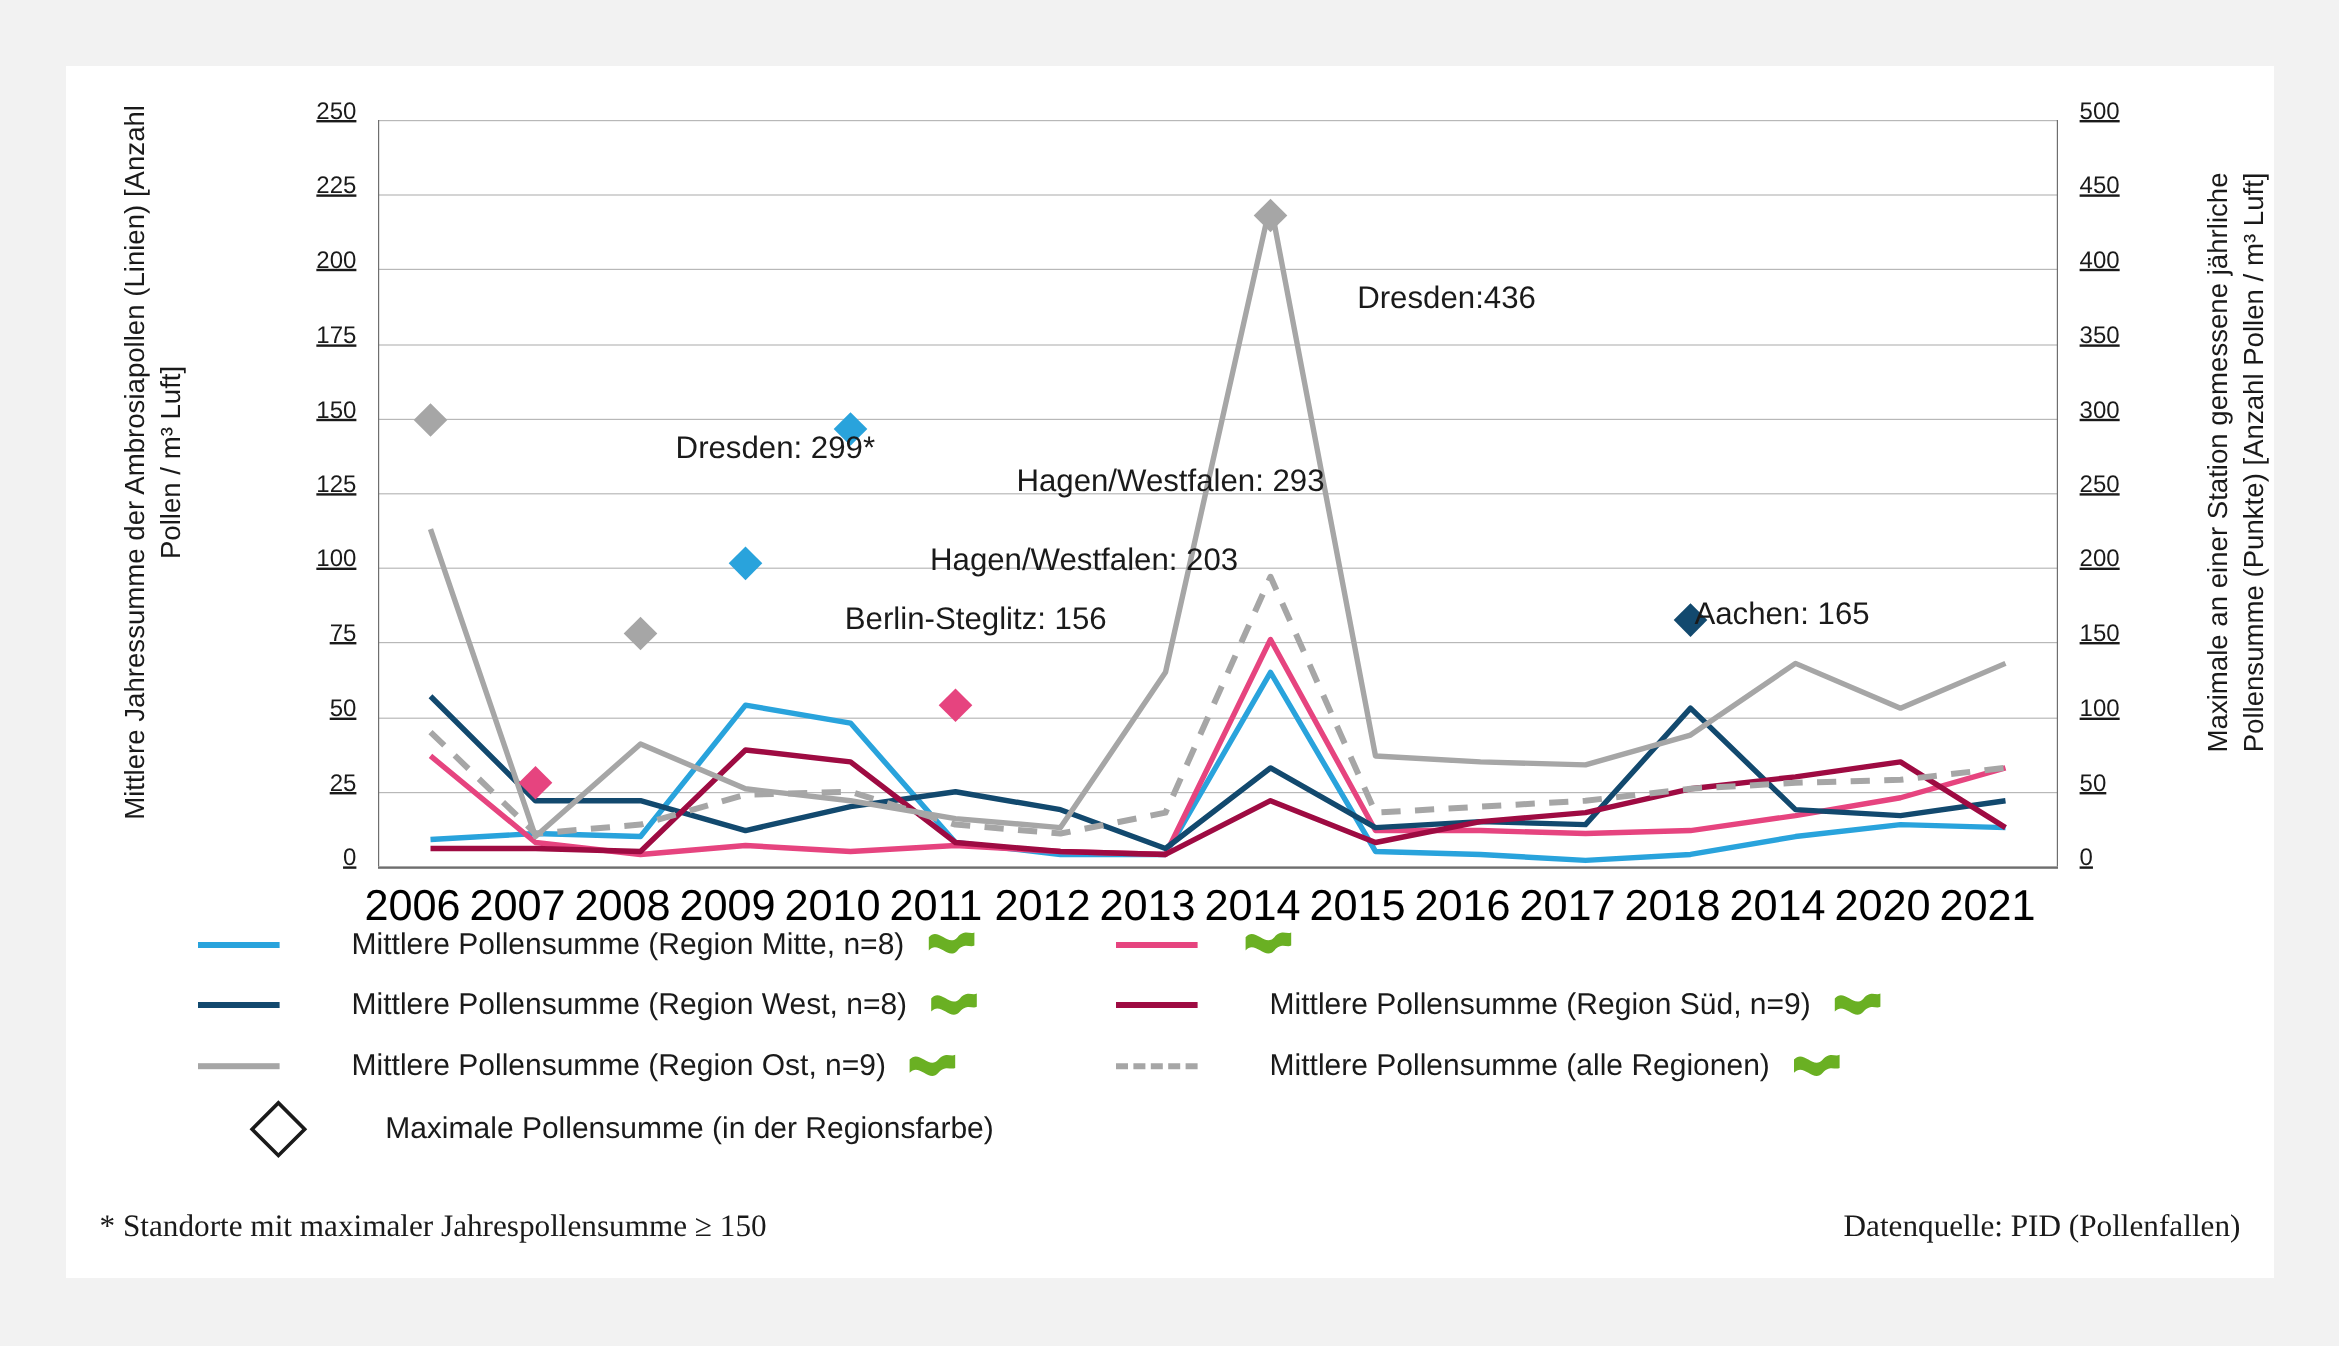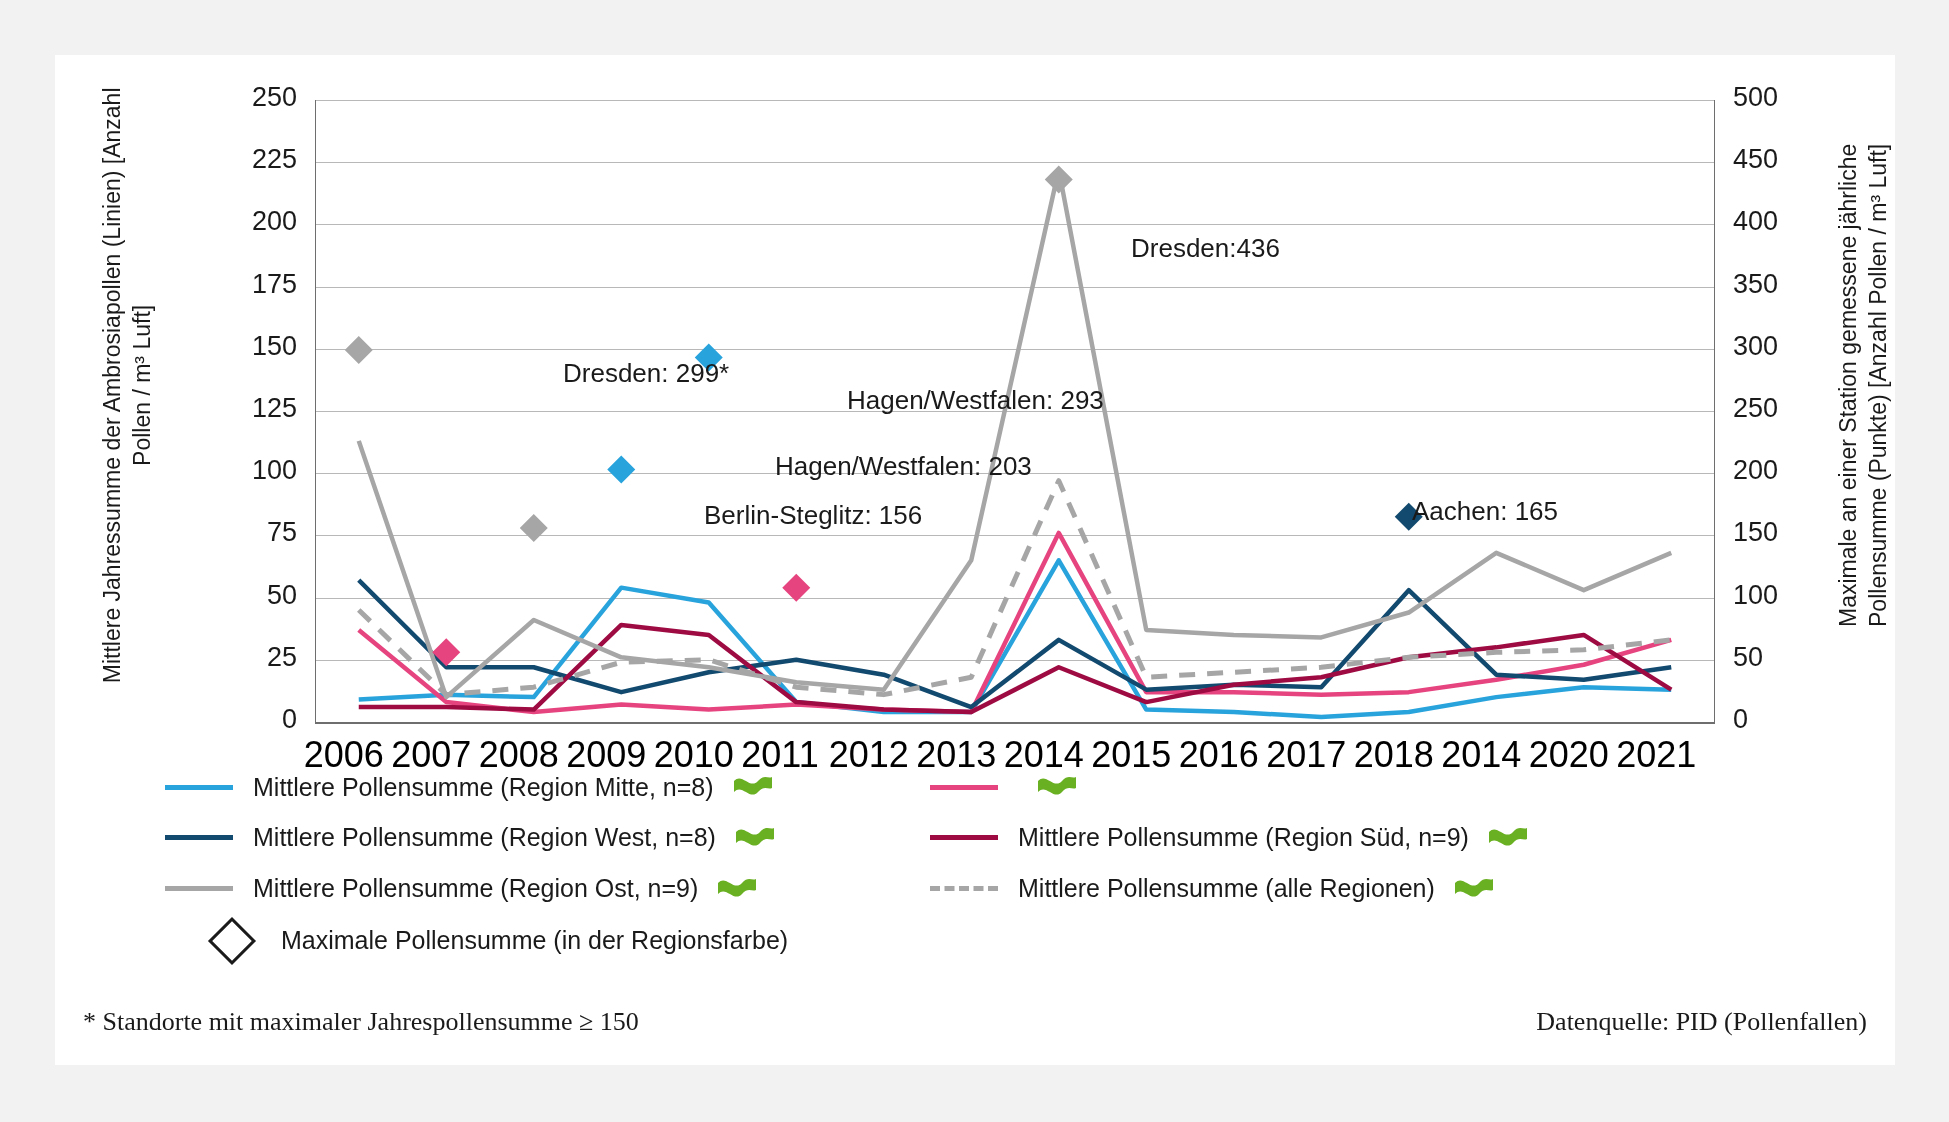--- a/index.html
+++ b/index.html
@@ -67,24 +67,25 @@
   }
   .axis-line-v {
     position: absolute;
     top: 0;
     width: 1px;
     height: 100%;
     background: #6e6e6e;
   }
   .ytick {
     position: absolute;
-    font-size: 27px;
+    font-size: 20px;
     color: #1a1a1a;
     text-align: right;
     width: 90px;
+    text-decoration: underline;
   }
   .ytick.right {
     text-align: left;
   }
   .xtick {
     position: absolute;
     font-size: 36px;
     color: #000000;
     text-align: left;
     width: 110px;
@@ -115,20 +116,21 @@
     height: 0;
     border-top-width: 5px;
     border-top-style: solid;
     margin-right: 20px;
     flex: 0 0 auto;
   }
   .leg-label {
     font-size: 25px;
     color: #1a1a1a;
     white-space: nowrap;
+    margin-left: 40px;
   }
   .leg-wave {
     margin-left: 18px;
     flex: 0 0 auto;
   }
   .leg-diamond {
     width: 28px;
     height: 28px;
     border: 3px solid #1a1a1a;
     transform: rotate(45deg);

